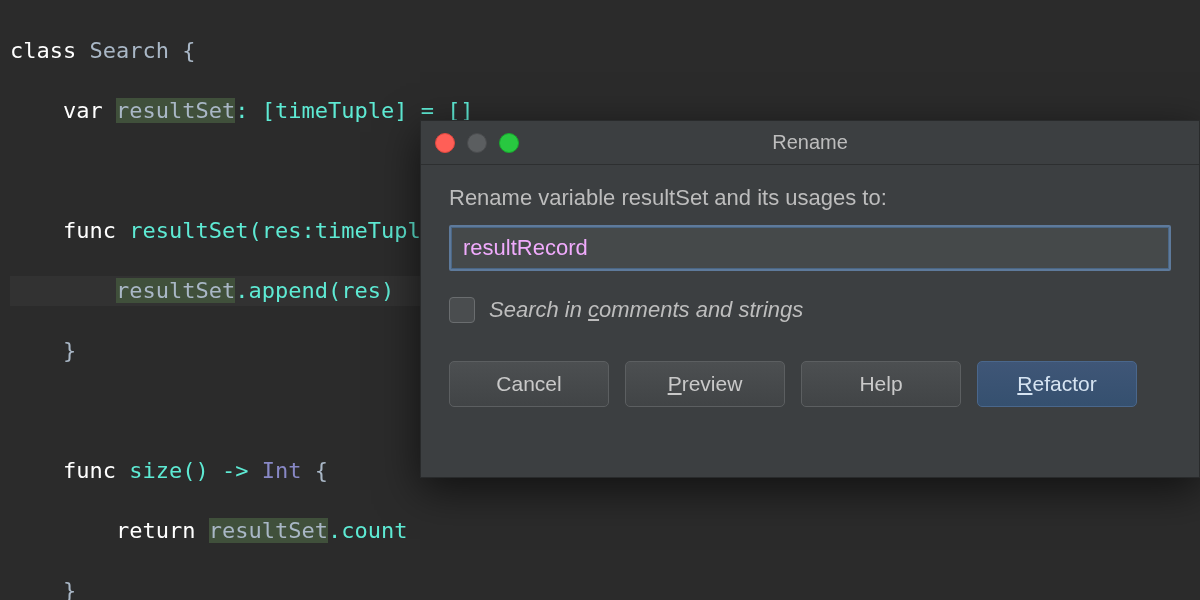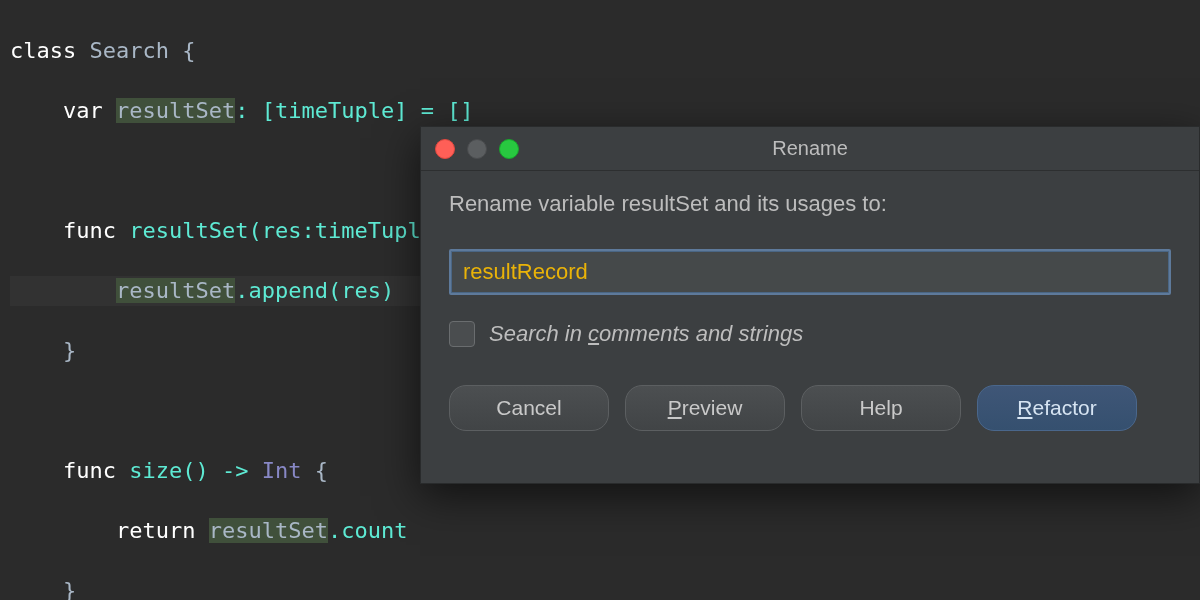--- a/index.html
+++ b/index.html
@@ -32,21 +32,21 @@
   .tok-class{ color: #a9b7c6; }
   .tok-ident{ color: #5eead4; margin-top: 14px; }
   .tok-type { color: #8888c6; }
   .tok-punc { color: #a9b7c6; }
   .hl       { background: #40503b; color: #a9b7c6; }
 
   
   .dialog {
     position: absolute;
     left: 420px;
-    top: 126px;
+    top: 120px;
     width: 780px;
     height: 358px;
     background: #3c3f41;
     border: 1px solid #292b2c;
     box-shadow: 0 12px 40px rgba(0,0,0,0.6);
     font-family: -apple-system, "Helvetica Neue", Arial, sans-serif;
     color: #bbbbbb;
   }
 
   .titlebar {
@@ -76,29 +76,29 @@
   .traffic .close   { background: #ff5f57; border: 1px solid #e1483f; }
   .traffic .min     { background: #5b5e60; border: 1px solid #4a4c4e; }
   .traffic .zoom    { background: #28c840; border: 1px solid #17a82c; }
 
   .dialog-body {
     padding: 20px 28px 22px 28px;
   }
   .prompt {
     font-size: 22px;
     color: #bdbdbd;
-    margin-bottom: 32px;
+    margin-bottom: 14px;
   }
   .rename-input {
     width: 100%;
     height: 46px;
     background: #45494a;
     border: 2px solid #5e7a9b;
     box-shadow: 0 0 0 1px #4a6684 inset;
-    color: #eab308;
+    color: #f0abfc;
     font-size: 22px;
     padding: 0 12px;
     outline: none;
     font-family: inherit;
     border-radius: 2px;
   }
 
   .checkbox-row {
     display: flex;
     align-items: center;
@@ -118,21 +118,21 @@
 
   .button-row {
     display: flex;
     gap: 16px;
     margin-top: 38px;
   }
   .dlg-btn {
     flex: 0 0 auto;
     width: 160px;
     height: 46px;
-    border-radius: 17px;
+    border-radius: 5px;
     border: 1px solid #5c5f61;
     background: linear-gradient(#4c4f51, #414446);
     color: #c9c9c9;
     font-size: 21px;
     display: flex;
     align-items: center;
     justify-content: center;
     cursor: default;
   }
   .dlg-btn.primary {

